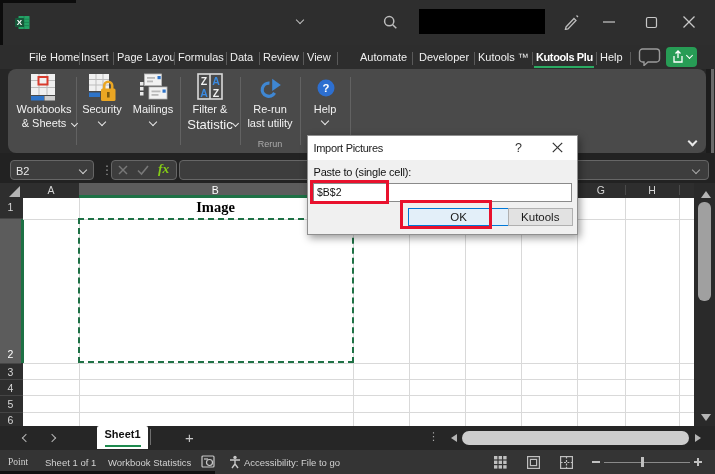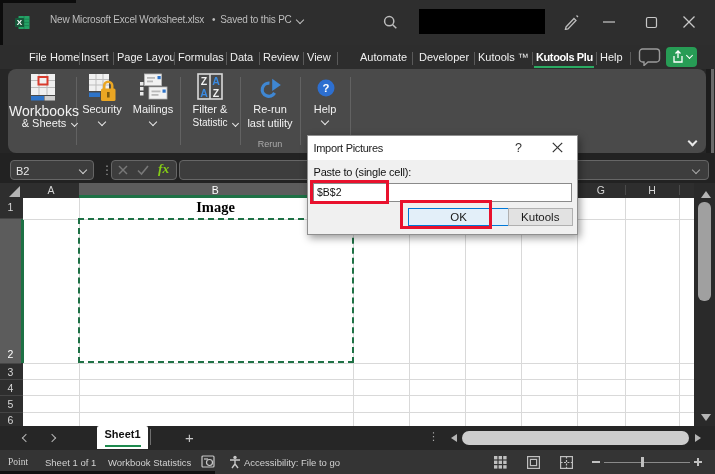--- a/index.html
+++ b/index.html
@@ -23,21 +23,20 @@
     <rect x="3.5" y="0" width="11" height="13" rx="0.5" fill="#24a266"></rect>
     <g stroke="#1b7d4f" stroke-width="0.8">
       <line x1="3.5" y1="3.2" x2="14.5" y2="3.2"></line>
         <line x1="3.5" y1="6.4" x2="14.5" y2="6.4"></line>
       <line x1="3.5" y1="9.6" x2="14.5" y2="9.6"></line>
         <line x1="9" y1="0" x2="9" y2="13"></line>
     </g>
     <rect x="0" y="2" width="9" height="9" rx="0.5" fill="#17573a"></rect>
     <text x="4.5" y="9.3" font-size="8" font-weight="bold" fill="#fff" text-anchor="middle">X</text>
   </svg>
-  <div class="abs" style="left:50px;top:14px;font-size:10px;letter-spacing:-0.2px;color:#bdbdbd;">New Microsoft Excel Worksheet.xlsx&nbsp;&nbsp; • &nbsp;Saved to this PC</div>
   <div class="chev" style="left:297px;top:17px;border-color:#bdbdbd;"></div>
 
   <svg class="abs" style="left:383px;top:15px;" width="15" height="15" viewBox="0 0 15 15">
     <circle cx="6.2" cy="6.2" r="4.6" fill="none" stroke="#bdbdbd" stroke-width="1.5"></circle>
     <line x1="9.7" y1="9.7" x2="13.3" y2="13.3" stroke="#bdbdbd" stroke-width="1.5"></line>
   </svg>
 
   <div class="abs" style="left:419px;top:9px;width:126px;height:25px;background:#000;"></div>
 
   <svg class="abs" style="left:563px;top:14px;" width="16" height="16" viewBox="0 0 16 16">
@@ -114,21 +113,21 @@
       <g stroke="#bdbdbd" stroke-width="1">
         <line x1="1" y1="7.5" x2="25" y2="7.5"></line>
           <line x1="1" y1="14.5" x2="25" y2="14.5"></line>
         <line x1="9" y1="1" x2="9" y2="22"></line>
           <line x1="17" y1="1" x2="17" y2="22"></line>
       </g>
       <rect x="8.5" y="4" width="9" height="7.5" fill="#f0f0f0" stroke="#d83b2d" stroke-width="2"></rect>
       <rect x="1" y="23" width="13" height="4.5" fill="#2e74c9"></rect>
       <rect x="14.5" y="23" width="10.5" height="4.5" fill="#cfcfcf"></rect>
     </svg>
-    <div class="abs" style="left:0;top:34px;width:88px;text-align:center;font-size:14px;">Workbooks</div>
+    <div class="abs" style="left:0;top:34px;width:88px;text-align:center;font-size:11px;">Workbooks</div>
     <div class="abs" style="left:0;top:48px;width:88px;text-align:center;font-size:11px;">&amp; Sheets</div>
     <div class="chev" style="left:72px;top:52px;border-color:#e8e8e8;width:5px;height:5px;"></div>
 
     <svg class="abs" style="left:88px;top:4px;" width="28" height="29" viewBox="0 0 28 29">
       <rect x="1" y="1" width="20" height="17" fill="#f0f0f0"></rect>
       <g stroke="#bdbdbd" stroke-width="1">
         <line x1="1" y1="6.5" x2="21" y2="6.5"></line>
           <line x1="1" y1="12" x2="21" y2="12"></line>
         <line x1="8" y1="1" x2="8" y2="18"></line>
           <line x1="15" y1="1" x2="15" y2="18"></line>
@@ -159,21 +158,21 @@
 
     <svg class="abs" style="left:197px;top:4px;" width="26" height="27" viewBox="0 0 26 27">
       <rect x="1" y="1" width="24" height="25" fill="none" stroke="#d9d9d9" stroke-width="1.6"></rect>
       <line x1="13" y1="1" x2="13" y2="26" stroke="#d9d9d9" stroke-width="1.6"></line>
       <text x="7" y="12" font-size="10.5" font-weight="bold" fill="#f2f2f2" text-anchor="middle">Z</text>
       <text x="7" y="24" font-size="10.5" font-weight="bold" fill="#3b8ae0" text-anchor="middle">A</text>
       <text x="19" y="12" font-size="10.5" font-weight="bold" fill="#3b8ae0" text-anchor="middle">A</text>
       <text x="19" y="24" font-size="10.5" font-weight="bold" fill="#f2f2f2" text-anchor="middle">Z</text>
     </svg>
     <div class="abs" style="left:166px;top:34px;width:88px;text-align:center;font-size:11px;">Filter &amp;</div>
-    <div class="abs" style="left:166px;top:48px;width:88px;text-align:center;font-size:10px;">Statistic</div>
+    <div class="abs" style="left:166px;top:48px;width:88px;text-align:center;font-size:13px;">Statistic</div>
     <div class="chev" style="left:233px;top:52px;border-color:#e8e8e8;width:5px;height:5px;"></div>
 
     <svg class="abs" style="left:259px;top:8px;" width="23" height="22" viewBox="0 0 23 22">
       <path d="M10.5 6.1 A6.6 6.6 0 1 0 15.6 15.9" fill="none" stroke="#3f87d3" stroke-width="3.2"></path>
       <path d="M13.2 1.7 L21.8 7.9 L13.2 14.1 Z" fill="#3f87d3"></path>
     </svg>
     <div class="abs" style="left:226px;top:34px;width:88px;text-align:center;font-size:11px;">Re-run</div>
     <div class="abs" style="left:226px;top:48px;width:88px;text-align:center;font-size:11px;">last utility</div>
     <div class="abs" style="left:226px;top:70px;width:88px;text-align:center;font-size:9px;color:#ababab;">Rerun</div>
 

